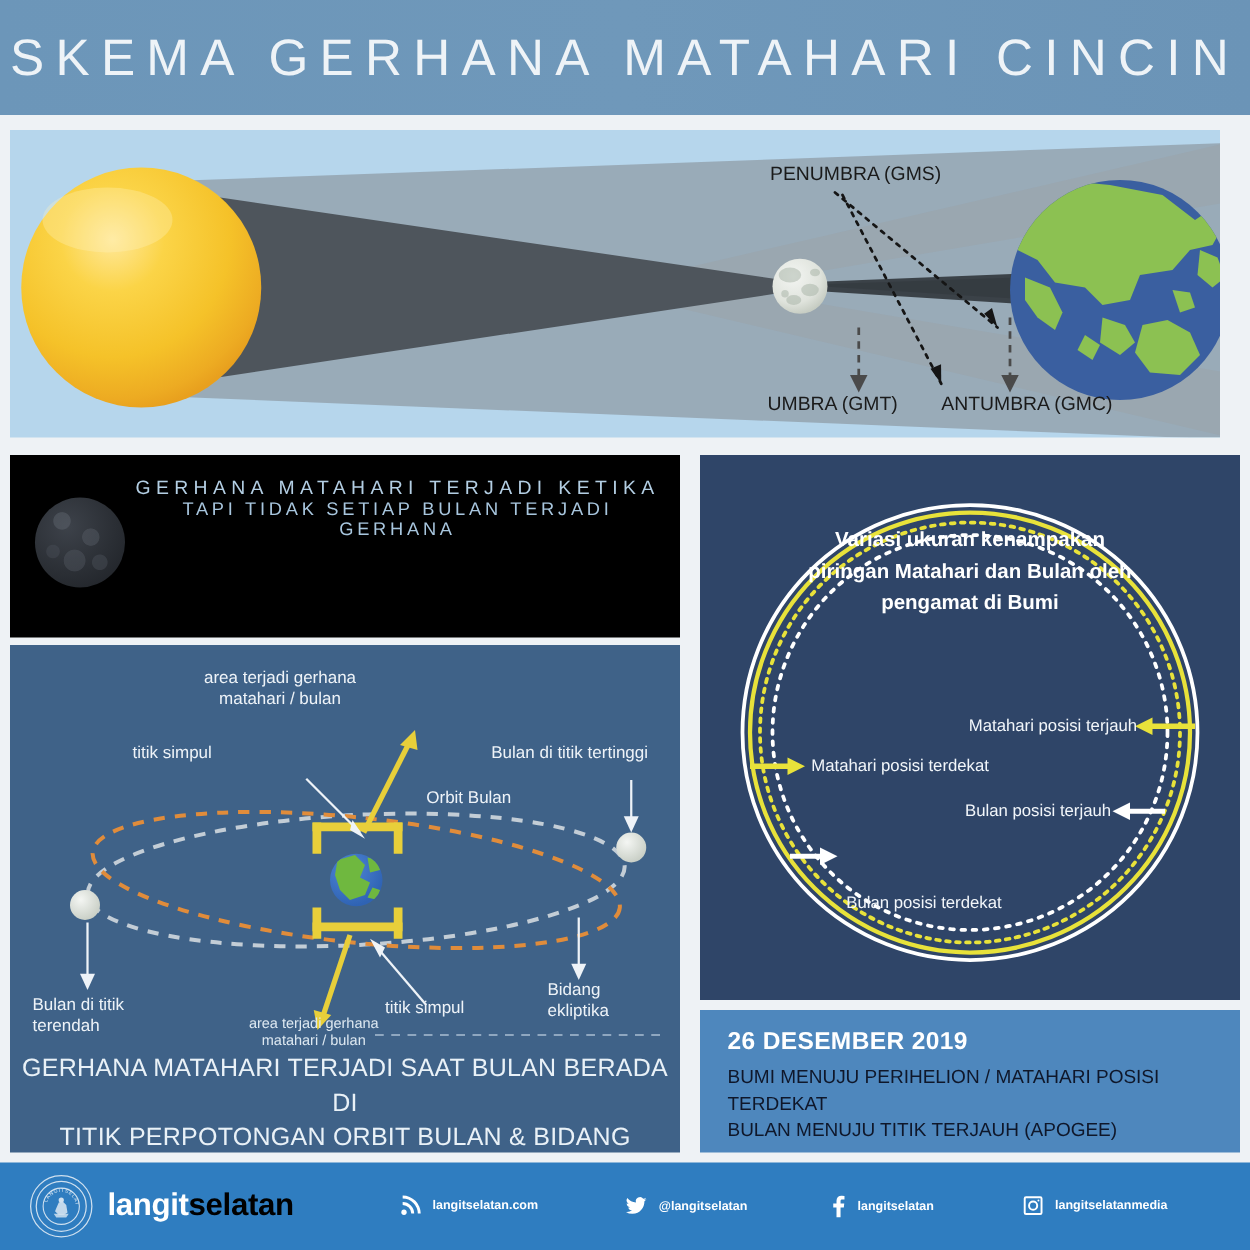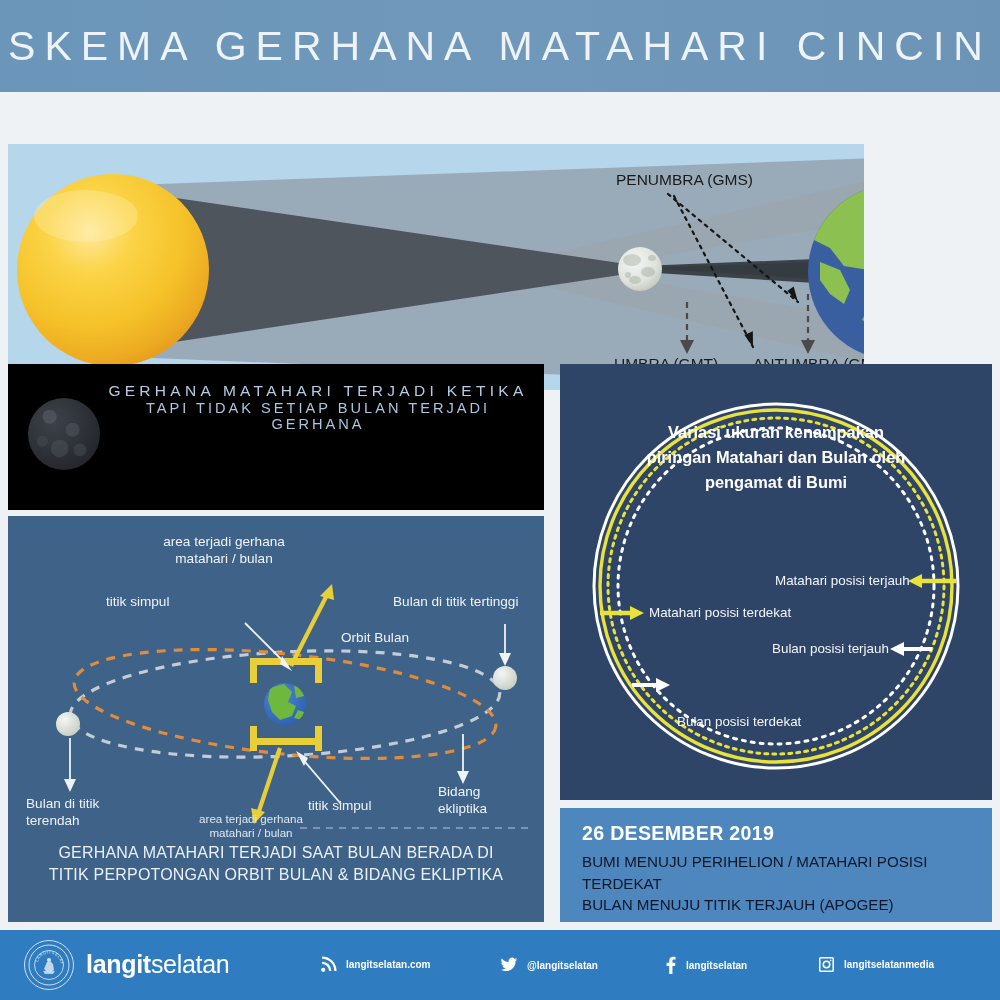--- a/index.html
+++ b/index.html
@@ -18,22 +18,22 @@
     display: flex; align-items: center; justify-content: center;
   }
   .header-title {
     font-size: 41px; letter-spacing: 9px; color: #eef3f7;
     font-weight: 300; white-space: nowrap;
     font-family: "Liberation Sans", sans-serif;
   }
 
   
   .eclipse-panel {
-    position: absolute; left: 8px; top: 104px; width: 856px; height: 246px;
-    background: #b6d6ec; overflow: hidden; margin-top: 40px;
+    position: absolute; left: 8px; top: 104px; width: 968px; height: 246px;
+    background: #b6d6ec; overflow: hidden;
   }
   .eclipse-svg { position: absolute; left: 0; top: 0; }
 
   .elabel {
     position: absolute; color: #1a1a1a; font-size: 15.5px;
     font-family: "Liberation Sans", sans-serif; white-space: nowrap;
   }
 
   
   .newmoon-panel {
@@ -65,21 +65,21 @@
     background: #3f6288; overflow: hidden;
   }
   .orbit-svg { position: absolute; left: 0; top: 0; }
   .olabel {
     position: absolute; color: #eef3f8; font-size: 13.6px;
     font-family: "Liberation Sans", sans-serif; line-height: 1.22;
   }
   .olabel.small { font-size: 11.6px; color: #dde8f1; }
   .orbit-caption {
     position: absolute; left: 0; top: 326px; width: 536px; text-align: center;
-    color: #e9f1f7; font-size: 16px; line-height: 1.38; font-weight: 500;
+    color: #e9f1f7; font-size: 20px; line-height: 1.38; font-weight: 500;
     letter-spacing: .2px;
   }
 
   
   .var-panel {
     position: absolute; left: 560px; top: 364px; width: 432px; height: 436px;
     background: #2f4568; overflow: hidden;
   }
   .var-svg { position: absolute; left: 0; top: 0; }
   .var-title {
@@ -107,21 +107,21 @@
   .logo-seal {
     position: absolute; left: 24px; top: 10px; width: 50px; height: 50px;
     border-radius: 50%; border: 1.6px solid #cfe0ef;
     display: flex; align-items: center; justify-content: center;
   }
   .brand {
     position: absolute; left: 86px; top: 20px;
     font-size: 25px; letter-spacing: -.3px; color: #ffffff;
   }
   .brand b { font-weight: 700; }
-  .brand span { font-weight: 400; color: #ffffff; }
+  .brand span { font-weight: 700; color: #000000; }
   .social { position: absolute; display: flex; align-items: center; gap: 9px; top: 26px; }
   .social .txt { color: #ffffff; font-size: 10px; font-weight: 600; }
   .social .ic { display: flex; align-items: center; justify-content: center; color: #fff; }
 </style>
 </head>
 <body>
 
 <div id="page">
 
   <div class="header">

